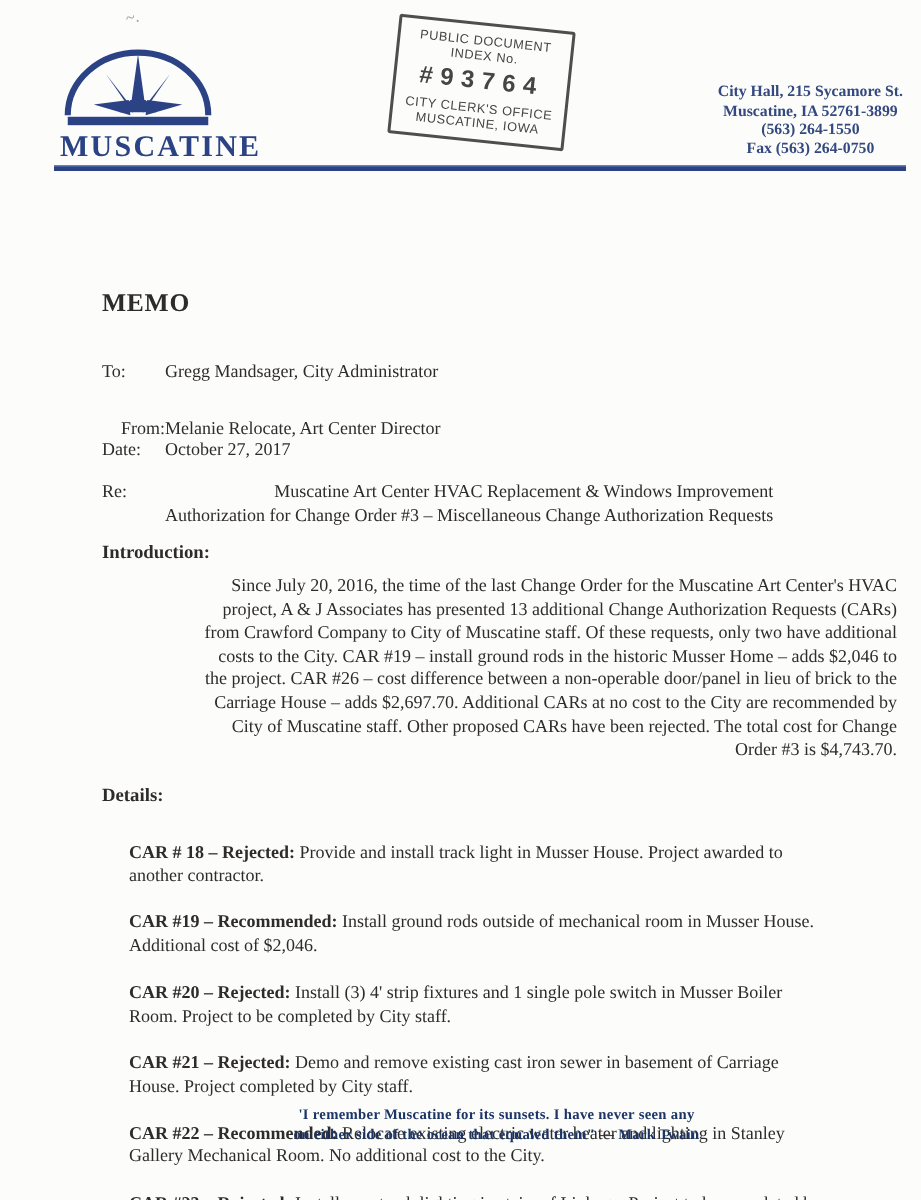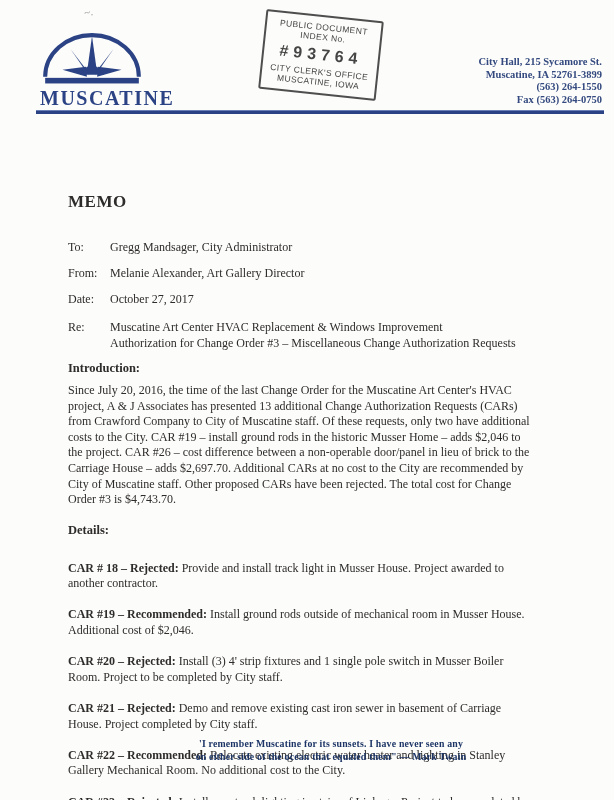--- a/index.html
+++ b/index.html
@@ -21,38 +21,38 @@
   .stamp{
     position:absolute;left:262px;top:15px;width:118px;height:80px;
     border:2px solid #4e4e4e;border-radius:2px;
     transform:rotate(6deg);transform-origin:center;
     font-family:"Liberation Sans", sans-serif;color:#454545;
     text-align:center;padding-top:5px;box-sizing:border-box;
   }
   .stamp-line{font-size:8.5px;line-height:10px;letter-spacing:.4px;}
   .stamp-number{font-size:16px;font-weight:bold;letter-spacing:5px;line-height:20px;margin:3px 0 2px 0;}
   .address{
-    position:absolute;right:12px;top:56px;text-align:right;
+    position:absolute;right:12px;top:56px;text-align:center;
     color:#33497f;font-weight:bold;font-size:10.5px;line-height:12.5px;
   }
   
   .memo-title{position:absolute;left:68px;top:192px;font-size:17px;font-weight:bold;letter-spacing:.5px;}
   .field-row{position:absolute;left:68px;display:flex;font-size:12px;line-height:15.5px;width:520px;}
   .field-label{width:42px;flex:0 0 42px;}
   .row-to{top:240px;}
-  .row-from{top:266px;}
+  .row-from{top:278px;text-align:right;}
   .row-date{top:292px;}
   .row-re{top:320px;}
-  .pre{white-space:pre-line;}
+  .pre{white-space:pre-line;text-align:right;}
   .section-heading{position:absolute;left:68px;font-size:12.5px;font-weight:bold;}
   .h-intro{top:361px;}
   .h-details{top:523px;}
   .intro-para{position:absolute;left:68px;top:383px;width:530px;font-size:12px;line-height:15.6px;}
   .car-list{position:absolute;left:68px;top:545px;width:530px;font-size:12px;line-height:15.6px;}
-  .car-item{white-space:pre-line;}
+  .car-item{white-space:pre-line;margin-left:18px;}
   .car-label{font-weight:bold;}
   
   .footer-quote{
     position:absolute;left:0;top:737px;width:614px;text-align:center;
     color:#1c3566;font-weight:bold;font-size:9.8px;line-height:13px;letter-spacing:.2px;padding-left:24px;
   }
 </style>
 </head>
 <body>
 
@@ -94,21 +94,21 @@
   <div class="divider"></div>
 
   <div class="memo-title">MEMO</div>
 
   <div class="field-row row-to">
     <span class="field-label">To:</span>
     <span class="field-value">Gregg Mandsager, City Administrator</span>
   </div>
   <div class="field-row row-from">
     <span class="field-label">From:</span>
-    <span class="field-value">Melanie Alexander, Art Gallery Director</span>
+    <span class="field-value">Melanie Relocate, Art Center Director</span>
   </div>
   <div class="field-row row-date">
     <span class="field-label">Date:</span>
     <span class="field-value">October 27, 2017</span>
   </div>
   <div class="field-row row-re">
     <span class="field-label">Re:</span>
     <span class="field-value pre">Muscatine Art Center HVAC Replacement &amp; Windows Improvement
 Authorization for Change Order #3 – Miscellaneous Change Authorization Requests</span>
   </div>

